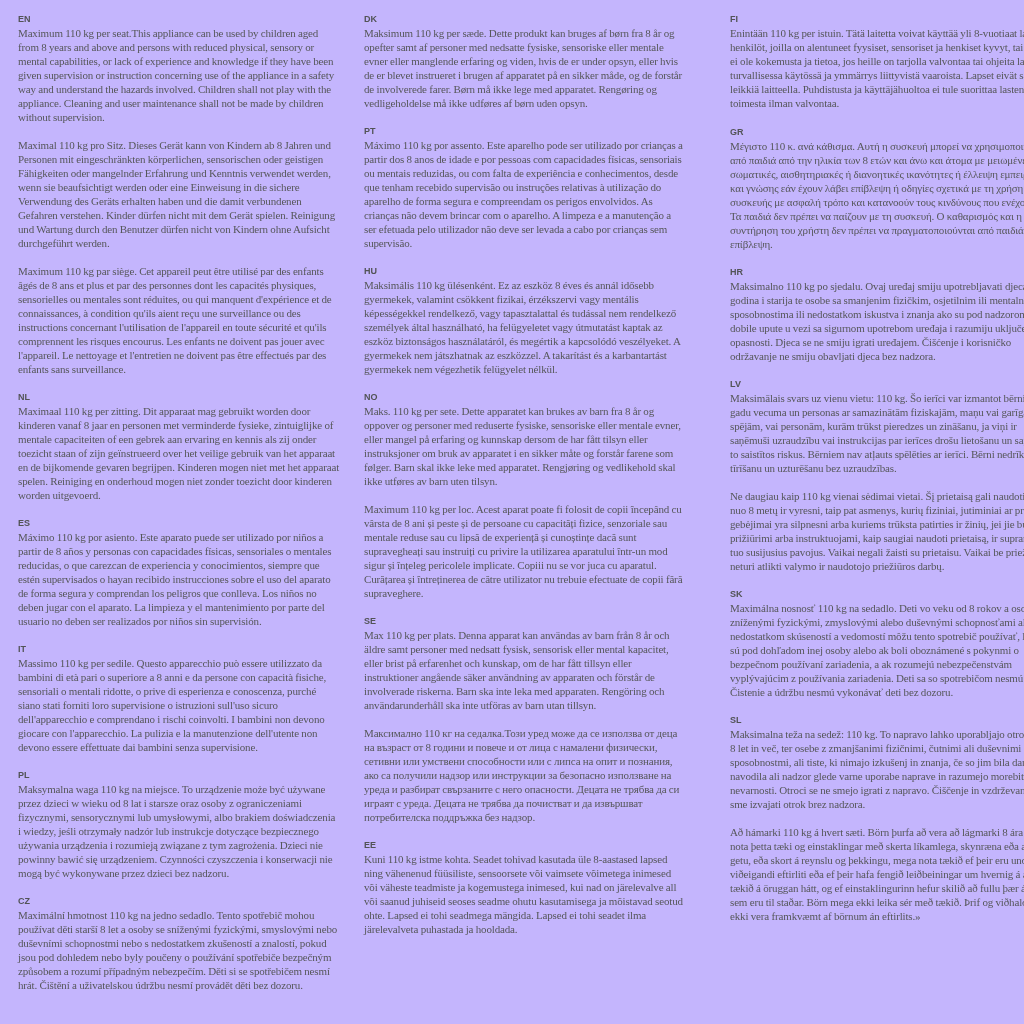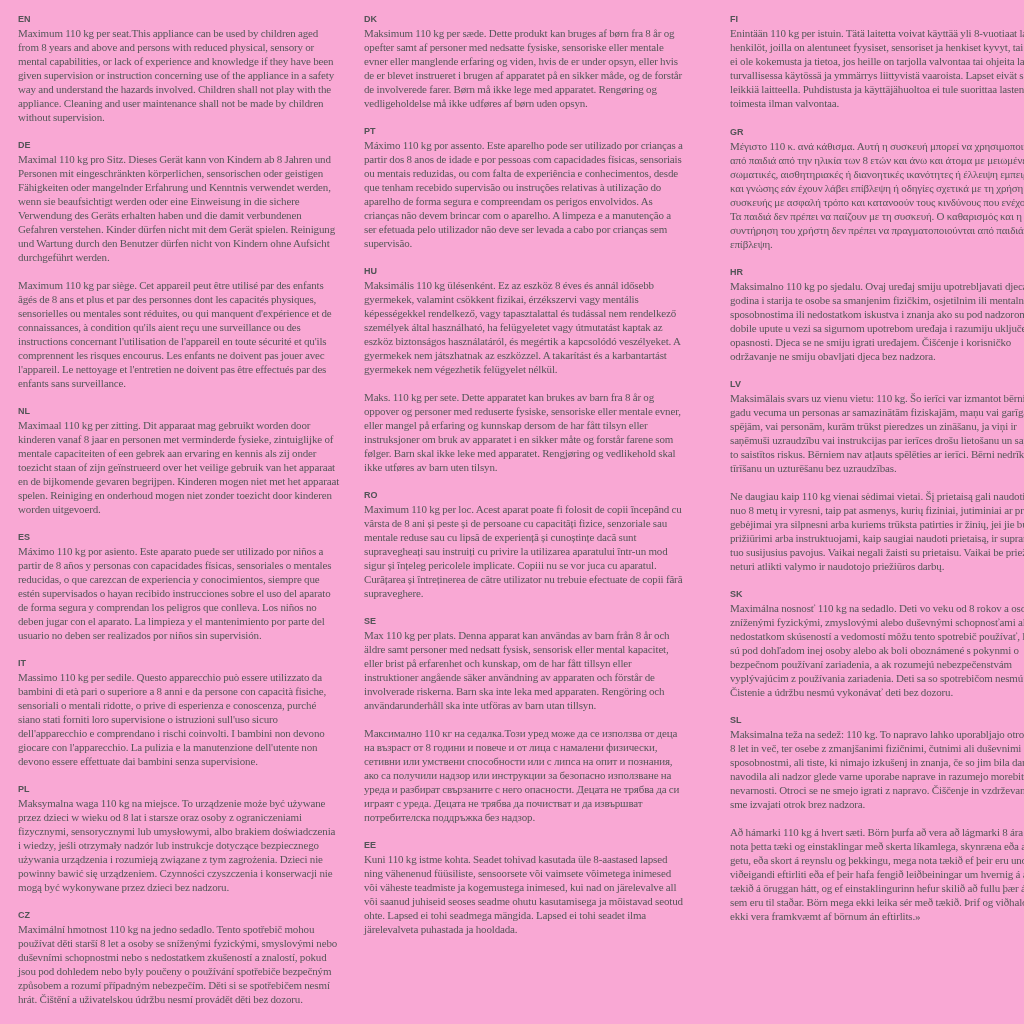--- a/index.html
+++ b/index.html
@@ -11,21 +11,21 @@
     position: relative;
     width: 1024px;
     height: 1024px;
     overflow: hidden;
     font-family: "Liberation Sans", sans-serif;
     color: #56575a;
   }
   .page {
     position: absolute;
     inset: 0;
-    background: #f9a8d4;
+    background: #c4b5fd;
   }
   .col {
     position: absolute;
     top: 12px;
   }
   .col-1 { left: 18px;  width: 322px; }
   .col-2 { left: 364px; width: 321px; }
   .col-3 { left: 724px; width: 326px; margin-left: 6px; }
   .block {
     margin: 0 0 14px 0;
@@ -55,21 +55,20 @@
 <body>
 
 <div class="page">
 
   <div class="col col-1">
     <section class="block">
       <div class="lang-code">EN</div>
       <p class="lang-text">Maximum 110 kg per seat.This appliance can be used by children aged from 8 years and above and persons with reduced physical, sensory or mental capabilities, or lack of experience and knowledge if they have been given supervision or instruction concerning use of the appliance in a safety way and understand the hazards involved. Children shall not play with the appliance. Cleaning and user maintenance shall not be made by children without supervision.</p>
     </section>
     <section class="block">
-      <div class="lang-code">DE</div>
       <p class="lang-text">Maximal 110 kg pro Sitz. Dieses Gerät kann von Kindern ab 8 Jahren und Personen mit eingeschränkten körperlichen, sensorischen oder geistigen Fähigkeiten oder mangelnder Erfahrung und Kenntnis verwendet werden, wenn sie beaufsichtigt werden oder eine Einweisung in die sichere Verwendung des Geräts erhalten haben und die damit verbundenen Gefahren verstehen. Kinder dürfen nicht mit dem Gerät spielen. Reinigung und Wartung durch den Benutzer dürfen nicht von Kindern ohne Aufsicht durchgeführt werden.</p>
     </section>
     <section class="block">
       <p class="lang-text">Maximum 110 kg par siège. Cet appareil peut être utilisé par des enfants âgés de 8 ans et plus et par des personnes dont les capacités physiques, sensorielles ou mentales sont réduites, ou qui manquent d'expérience et de connaissances, à condition qu'ils aient reçu une surveillance ou des instructions concernant l'utilisation de l'appareil en toute sécurité et qu'ils comprennent les risques encourus. Les enfants ne doivent pas jouer avec l'appareil. Le nettoyage et l'entretien ne doivent pas être effectués par des enfants sans surveillance.</p>
     </section>
     <section class="block">
       <div class="lang-code">NL</div>
       <p class="lang-text">Maximaal 110 kg per zitting. Dit apparaat mag gebruikt worden door kinderen vanaf 8 jaar en personen met verminderde fysieke, zintuiglijke of mentale capaciteiten of een gebrek aan ervaring en kennis als zij onder toezicht staan of zijn geïnstrueerd over het veilige gebruik van het apparaat en de bijkomende gevaren begrijpen. Kinderen mogen niet met het apparaat spelen. Reiniging en onderhoud mogen niet zonder toezicht door kinderen worden uitgevoerd.</p>
     </section>
     <section class="block">
@@ -97,24 +96,24 @@
     </section>
     <section class="block">
       <div class="lang-code">PT</div>
       <p class="lang-text">Máximo 110 kg por assento. Este aparelho pode ser utilizado por crianças a partir dos 8 anos de idade e por pessoas com capacidades físicas, sensoriais ou mentais reduzidas, ou com falta de experiência e conhecimentos, desde que tenham recebido supervisão ou instruções relativas à utilização do aparelho de forma segura e compreendam os perigos envolvidos. As crianças não devem brincar com o aparelho. A limpeza e a manutenção a ser efetuada pelo utilizador não deve ser levada a cabo por crianças sem supervisão.</p>
     </section>
     <section class="block">
       <div class="lang-code">HU</div>
       <p class="lang-text">Maksimális 110 kg ülésenként. Ez az eszköz 8 éves és annál idősebb gyermekek, valamint csökkent fizikai, érzékszervi vagy mentális képességekkel rendelkező, vagy tapasztalattal és tudással nem rendelkező személyek által használható, ha felügyeletet vagy útmutatást kaptak az eszköz biztonságos használatáról, és megértik a kapcsolódó veszélyeket. A gyermekek nem játszhatnak az eszközzel. A takarítást és a karbantartást gyermekek nem végezhetik felügyelet nélkül.</p>
     </section>
     <section class="block">
+      <div class="lang-code">NO</div>
       <p class="lang-text">Maks. 110 kg per sete. Dette apparatet kan brukes av barn fra 8 år og oppover og personer med reduserte fysiske, sensoriske eller mentale evner, eller mangel på erfaring og kunnskap dersom de har fått tilsyn eller instruksjoner om bruk av apparatet i en sikker måte og forstår farene som følger. Barn skal ikke leke med apparatet. Rengjøring og vedlikehold skal ikke utføres av barn uten tilsyn.</p>
     </section>
     <section class="block">
-      <div class="lang-code">RO</div>
       <p class="lang-text">Maximum 110 kg per loc. Acest aparat poate fi folosit de copii începând cu vârsta de 8 ani și peste și de persoane cu capacități fizice, senzoriale sau mentale reduse sau cu lipsă de experiență și cunoștințe dacă sunt supravegheați sau instruiți cu privire la utilizarea aparatului într-un mod sigur și înțeleg pericolele implicate. Copiii nu se vor juca cu aparatul. Curățarea și întreținerea de către utilizator nu trebuie efectuate de copii fără supraveghere.</p>
     </section>
     <section class="block">
       <div class="lang-code">SE</div>
       <p class="lang-text">Max 110 kg per plats. Denna apparat kan användas av barn från 8 år och äldre samt personer med nedsatt fysisk, sensorisk eller mental kapacitet, eller brist på erfarenhet och kunskap, om de har fått tillsyn eller instruktioner angående säker användning av apparaten och förstår de involverade riskerna. Barn ska inte leka med apparaten. Rengöring och användarunderhåll ska inte utföras av barn utan tillsyn.</p>
     </section>
     <section class="block">
       <p class="lang-text">Максимално 110 кг на седалка.Този уред може да се използва от деца на възраст от 8 години и повече и от лица с намалени физически, сетивни или умствени способности или с липса на опит и познания, ако са получили надзор или инструкции за безопасно използване на уреда и разбират свързаните с него опасности. Децата не трябва да си играят с уреда. Децата не трябва да почистват и да извършват потребителска поддръжка без надзор.</p>
     </section>
     <section class="block">

